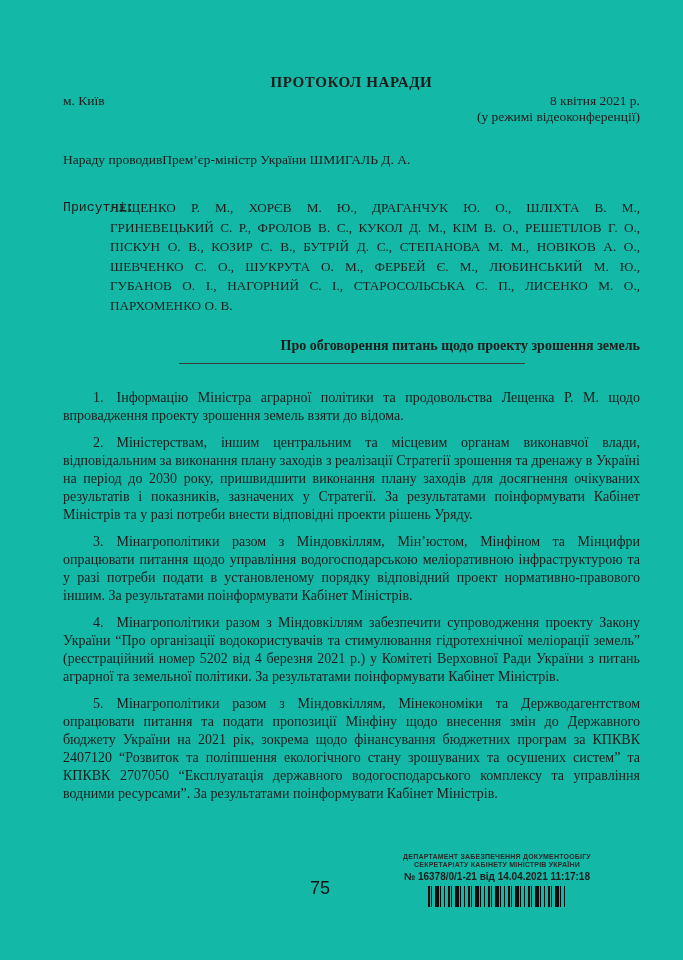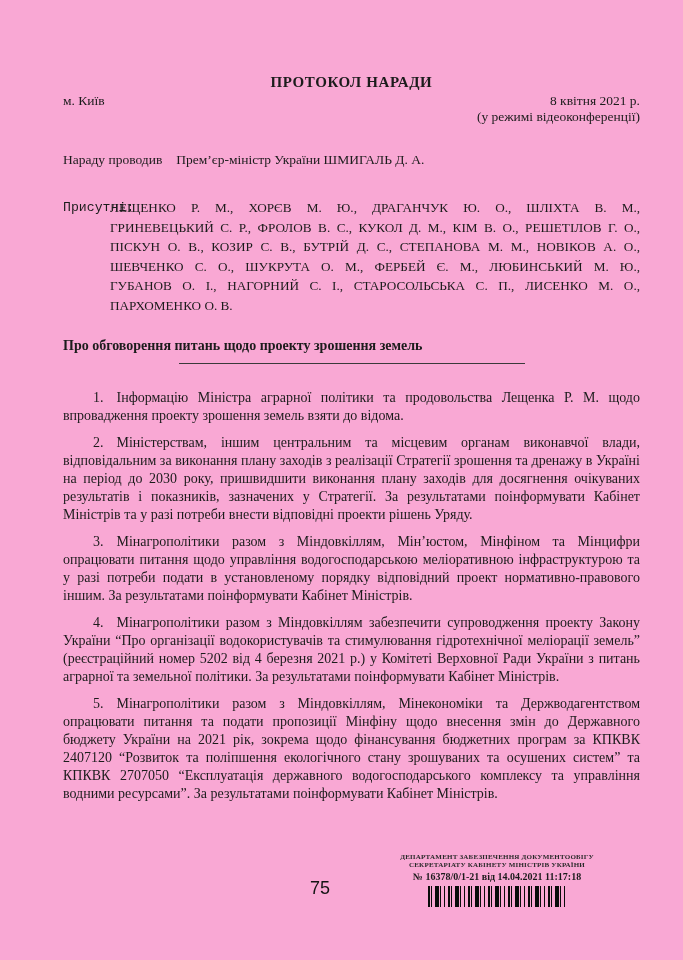--- a/index.html
+++ b/index.html
@@ -4,21 +4,21 @@
 <style>
   html, body {
     margin: 0;
     padding: 0;
     background: #ffffff;
   }
   .page {
     position: relative;
     width: 683px;
     height: 960px;
-    background: #f9a8d4;
+    background: #14b8a6;
     overflow: hidden;
     font-family: "Liberation Serif", "DejaVu Serif", serif;
     color: #1c1c1c;
   }
   .content {
     padding: 74px 43px 0 63px;
   }
   .doc-title {
     margin: 0;
     text-align: center;
@@ -33,38 +33,38 @@
     font-size: 13.5px;
   }
   .mode-line {
     text-align: right;
     font-size: 13.5px;
   }
   .chair-line {
     margin-top: 27px;
     font-size: 13.5px;
   }
-  .chair-label { margin-right: 14px; text-align: right; }
+  .chair-label { margin-right: 0; text-align: right; }
   .attendees {
     position: relative;
     margin-top: 30px;
     padding-left: 47px;
     font-size: 13.2px;
     line-height: 19.5px;
     text-align: justify;
   }
   .attendees-label {
     position: absolute;
     left: 0;
     top: 0;
     font-family: Liberation Mono, monospace;
   }
   .subject {
     margin-top: 23px;
-    text-align: left;
+    text-align: right;
     font-size: 14px;
     font-weight: 700;
     font-family: Liberation Serif, serif;
   }
   .subject-underline {
     width: 346px;
     height: 0;
     border-top: 1.6px solid #3a3a3a;
     margin: 9px auto 0;
   }
@@ -87,21 +87,21 @@
     font-weight: 400;
     font-size: 18px;
     color: #141414;
   }
   .stamp {
     position: absolute;
     left: 352px;
     top: 853px;
     width: 290px;
     text-align: center;
-    font-family: Liberation Serif, serif;
+    font-family: Liberation Sans, sans-serif;
     color: #2a2a2a;
   }
   .stamp-line-small {
     font-size: 7px;
     font-weight: 700;
     line-height: 8px;
     letter-spacing: 0.2px;
     white-space: nowrap;
   }
   .stamp-line-ref {

